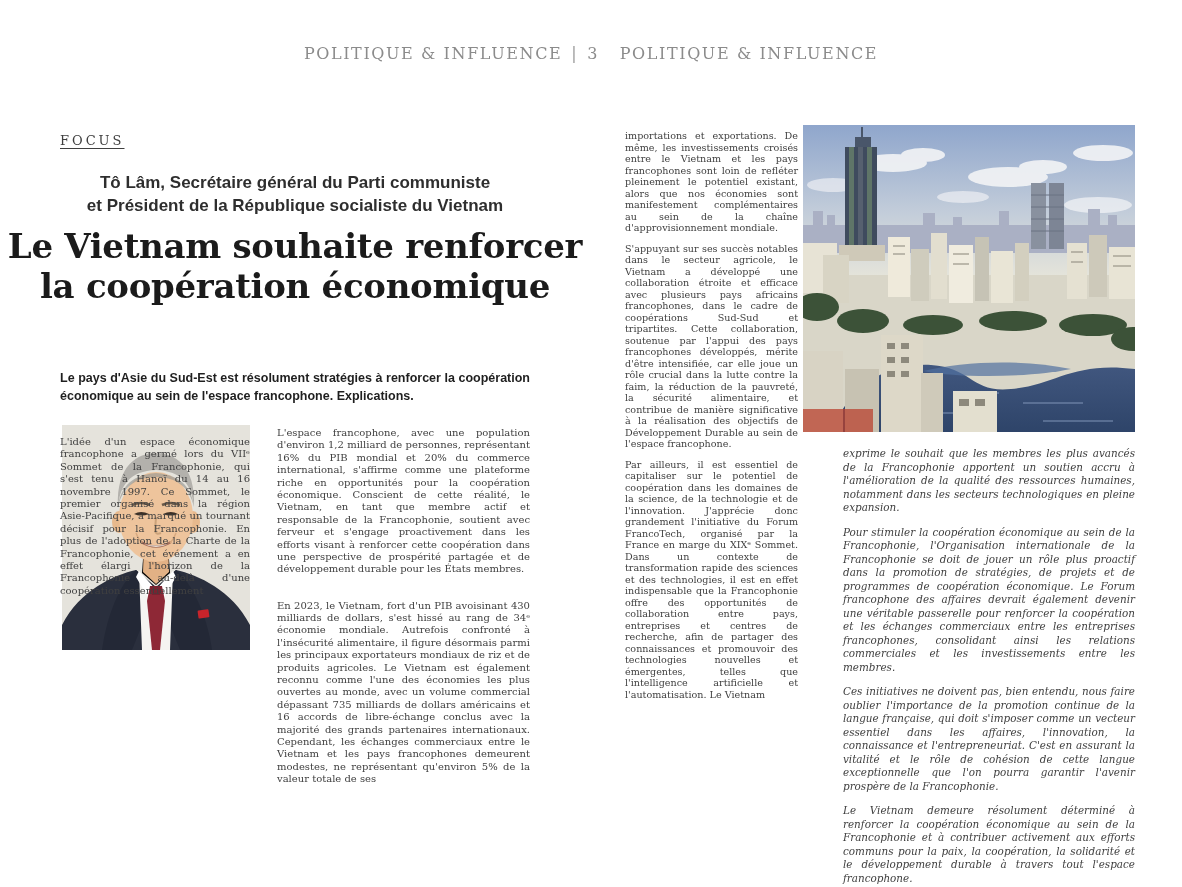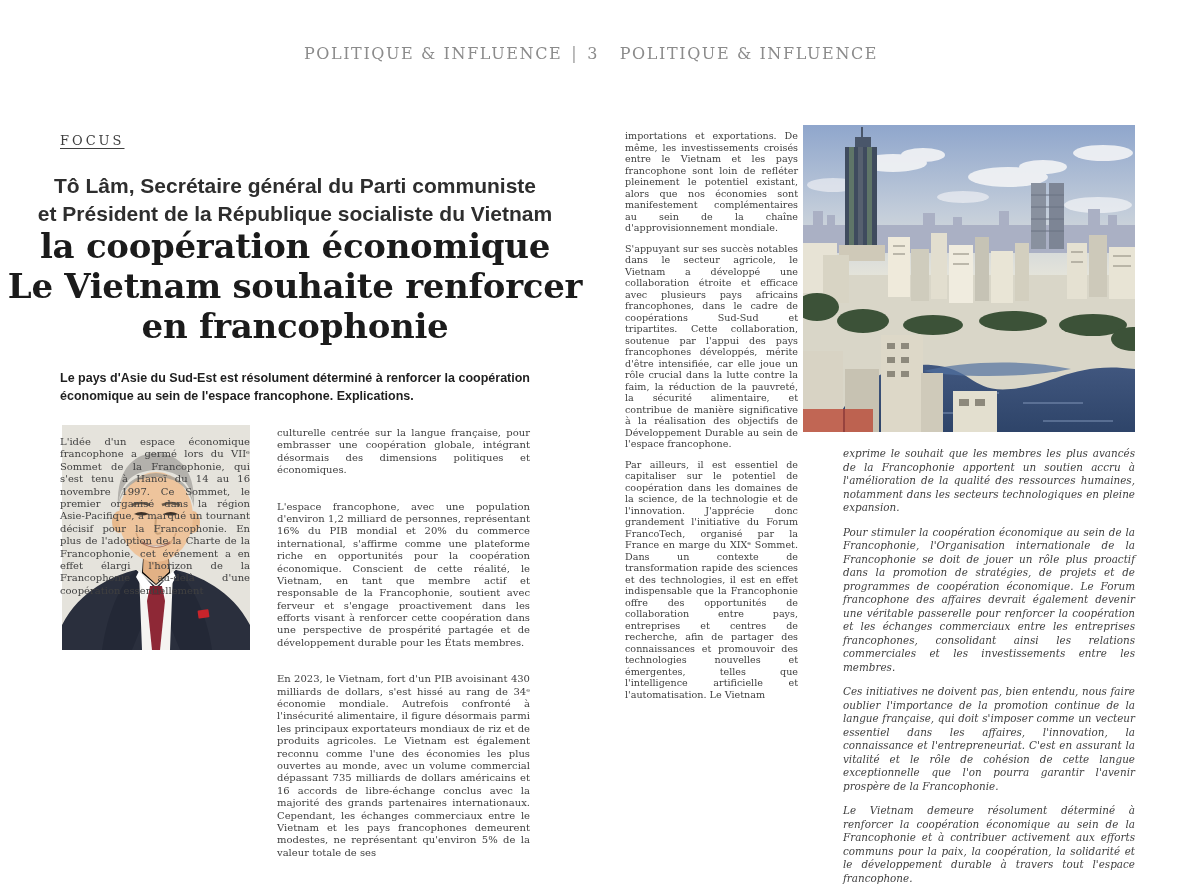--- a/index.html
+++ b/index.html
@@ -20,21 +20,21 @@
 
   
   .focus {
     position:absolute; top:133px; left:60px; width:470px; text-align:left;
     font-size:13px; letter-spacing:3px; color:#3f3f3f;
   }
   .focus u { text-decoration:underline; text-underline-offset:3px; }
   .kicker {
     position:absolute; top:172px; left:25px; width:540px; text-align:center;
     font-family:"Liberation Sans", sans-serif; font-weight:bold;
-    font-size:21px; line-height:1.35; color:#2e2e2e;
+    font-size:17px; line-height:1.35; color:#2e2e2e;
   }
   .headline {
     position:absolute; top:226px; left:0px; width:590px; text-align:center;
     font-family:"DejaVu Serif", serif; font-weight:700;
     font-size:34px; line-height:1.18; color:#1b1b1b; letter-spacing:-0.3px;
   }
   .lede {
     position:absolute; top:369px; left:60px; width:470px;
     font-family:"Liberation Sans", sans-serif; font-weight:bold;
     font-size:12.5px; line-height:1.45; color:#1f1f1f;
@@ -79,26 +79,25 @@
   <div class="focus">
     <u>FOCUS</u>
   </div>
 
   <div class="kicker">
     <div>Tô Lâm, Secrétaire général du Parti communiste</div>
     <div>et Président de la République socialiste du Vietnam</div>
   </div>
 
   <h1 class="headline">
+    <div>Le Vietnam souhaite renforcer</div>
     <div>la coopération économique</div>
-    <div>Le Vietnam souhaite renforcer</div>
-    <div>en francophonie</div>
   </h1>
 
-  <div class="lede">Le pays d'Asie du Sud-Est est résolument déterminé à renforcer la coopération économique au sein de l'espace francophone. Explications.</div>
+  <div class="lede">Le pays d'Asie du Sud-Est est résolument stratégies à renforcer la coopération économique au sein de l'espace francophone. Explications.</div>
 
   <div class="portrait">
     <svg viewBox="0 0 188 225">
       <rect x="0" y="0" width="188" height="225" fill="#e9e6e0"></rect>
       <rect x="0" y="0" width="188" height="225" fill="#dfdcd5" opacity="0.35"></rect>
 
       <path d="M0,225 L0,200 C18,165 52,150 74,145 L94,162 L114,145 C136,150 170,165 188,200 L188,225 Z" fill="#2a2f3d"></path>
       <path d="M74,145 L94,163 L80,200 L70,225 L40,225 C45,190 58,158 74,145 Z" fill="#232836"></path>
       <path d="M114,145 L94,163 L108,200 L118,225 L150,225 C145,190 130,158 114,145 Z" fill="#232836"></path>
 
@@ -137,27 +136,26 @@
       <path d="M74,108 Q76,114 80,118" stroke="#d7a87e" stroke-width="1.4" fill="none"></path>
       <path d="M114,108 Q112,114 108,118" stroke="#d7a87e" stroke-width="1.4" fill="none"></path>
     </svg>
   </div>
 
   <div class="col col1">
     <p>L'idée d'un espace économique francophone a germé lors du VIIᵉ Sommet de la Francophonie, qui s'est tenu à Hanoï du 14 au 16 novembre 1997. Ce Sommet, le premier organisé dans la région Asie-Pacifique, a marqué un tournant décisif pour la Francophonie. En plus de l'adoption de la Charte de la Francophonie, cet événement a en effet élargi l'horizon de la Francophonie au-delà d'une coopération essentiellement</p>
   </div>
 
   <div class="col col2">
-    <p>culturelle centrée sur la langue française, pour embrasser une coopération globale, intégrant désormais des dimensions politiques et économiques.</p>
     <p>L'espace francophone, avec une population d'environ 1,2 milliard de personnes, représentant 16% du PIB mondial et 20% du commerce international, s'affirme comme une plateforme riche en opportunités pour la coopération économique. Conscient de cette réalité, le Vietnam, en tant que membre actif et responsable de la Francophonie, soutient avec ferveur et s'engage proactivement dans les efforts visant à renforcer cette coopération dans une perspective de prospérité partagée et de développement durable pour les États membres.</p>
     <p>En 2023, le Vietnam, fort d'un PIB avoisinant 430 milliards de dollars, s'est hissé au rang de 34ᵉ économie mondiale. Autrefois confronté à l'insécurité alimentaire, il figure désormais parmi les principaux exportateurs mondiaux de riz et de produits agricoles. Le Vietnam est également reconnu comme l'une des économies les plus ouvertes au monde, avec un volume commercial dépassant 735 milliards de dollars américains et 16 accords de libre-échange conclus avec la majorité des grands partenaires internationaux. Cependant, les échanges commerciaux entre le Vietnam et les pays francophones demeurent modestes, ne représentant qu'environ 5% de la valeur totale de ses</p>
   </div>
 
   <div class="col col3">
-    <p>importations et exportations. De même, les investissements croisés entre le Vietnam et les pays francophone sont loin de refléter pleinement le potentiel existant, alors que nos économies sont manifestement complémentaires au sein de la chaîne d'approvisionnement mondiale.</p>
+    <p>importations et exportations. De même, les investissements croisés entre le Vietnam et les pays francophones sont loin de refléter pleinement le potentiel existant, alors que nos économies sont manifestement complémentaires au sein de la chaîne d'approvisionnement mondiale.</p>
     <p>S'appuyant sur ses succès notables dans le secteur agricole, le Vietnam a développé une collaboration étroite et efficace avec plusieurs pays africains francophones, dans le cadre de coopérations Sud-Sud et tripartites. Cette collaboration, soutenue par l'appui des pays francophones développés, mérite d'être intensifiée, car elle joue un rôle crucial dans la lutte contre la faim, la réduction de la pauvreté, la sécurité alimentaire, et contribue de manière significative à la réalisation des objectifs de Développement Durable au sein de l'espace francophone.</p>
     <p>Par ailleurs, il est essentiel de capitaliser sur le potentiel de coopération dans les domaines de la science, de la technologie et de l'innovation. J'apprécie donc grandement l'initiative du Forum FrancoTech, organisé par la France en marge du XIXᵉ Sommet. Dans un contexte de transformation rapide des sciences et des technologies, il est en effet indispensable que la Francophonie offre des opportunités de collaboration entre pays, entreprises et centres de recherche, afin de partager des connaissances et promouvoir des technologies nouvelles et émergentes, telles que l'intelligence artificielle et l'automatisation. Le Vietnam</p>
   </div>
 
   <div class="cityphoto">
     <svg viewBox="0 0 332 307">
       <defs>
         <linearGradient id="sky" x1="0" y1="0" x2="0" y2="1">
           <stop offset="0" stop-color="#8fa6cc"></stop>
           <stop offset="0.55" stop-color="#c3cdda"></stop>

